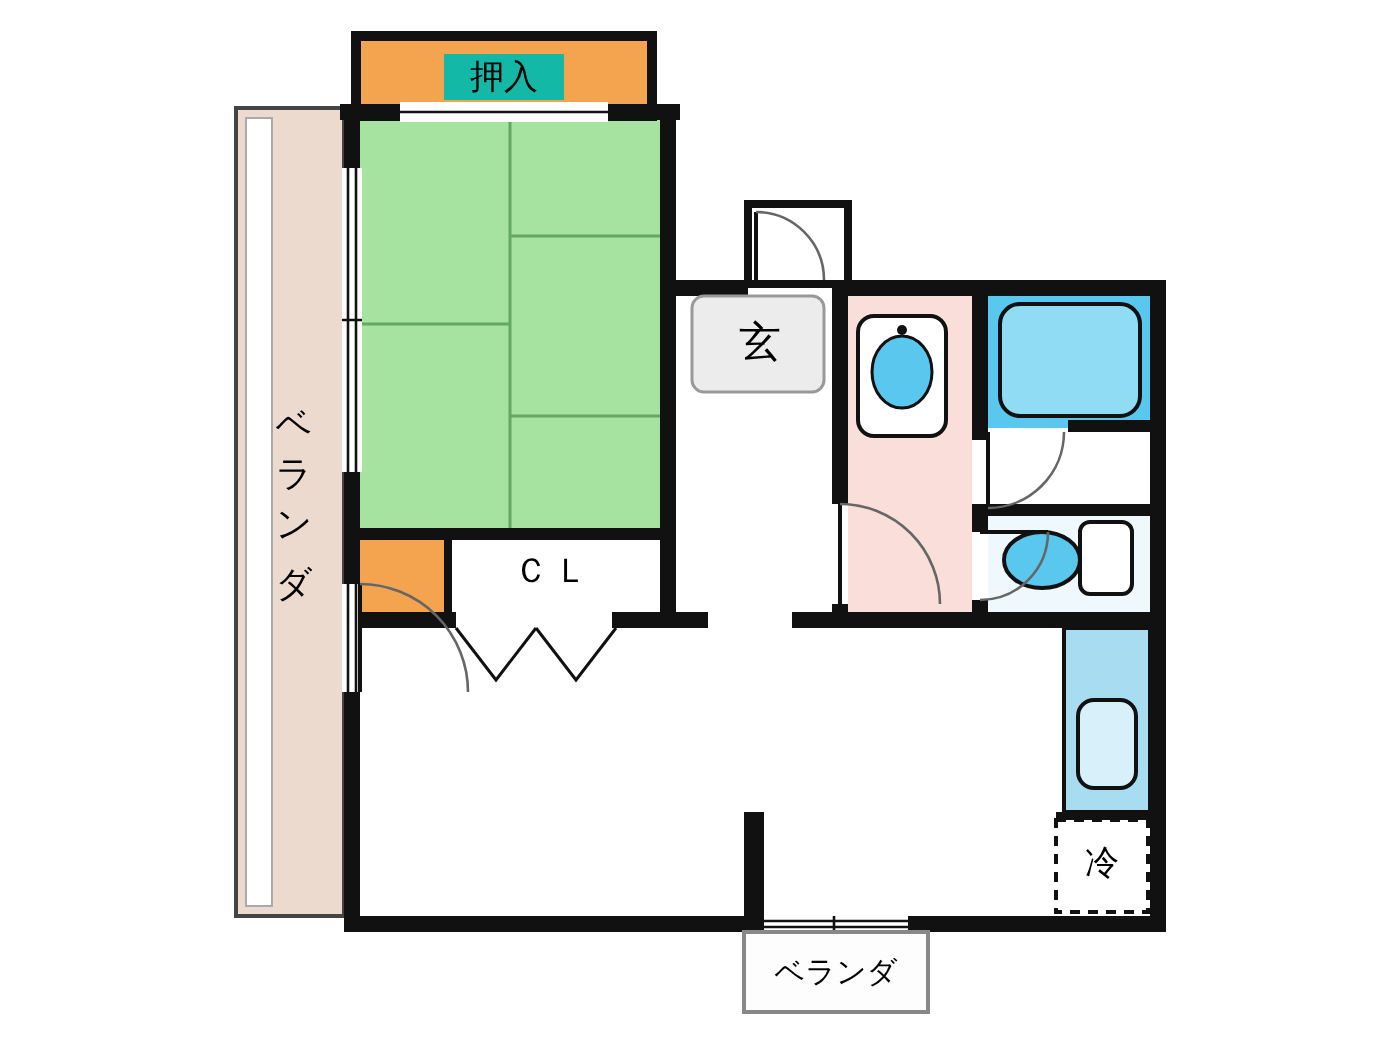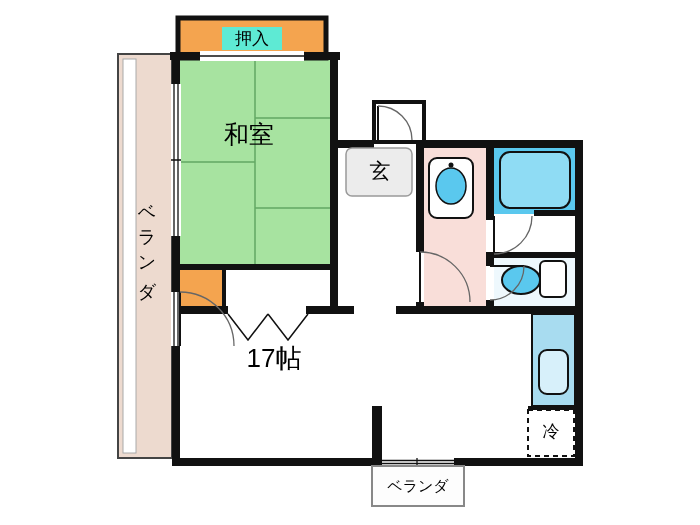--- a/index.html
+++ b/index.html
@@ -3,21 +3,21 @@
 <meta charset="utf-8">
 <style>
   html,body { margin:0; padding:0; background:#ffffff; }
   .stage {
     position:relative; width:700px; height:525px; background:#ffffff;
     font-family:"Liberation Sans","DejaVu Sans",sans-serif; color:#000;
     overflow:hidden;
   }
   .stage svg { position:absolute; left:0; top:0; }
   .lbl { position:absolute; color:#000; white-space:nowrap; }
-  .oshiire-lbl  { left:222px; top:27px;  width:60px;  text-align:center; font-size:17px; background:#5eead4; line-height:23px; height:23px; }
+  .oshiire-lbl  { left:222px; top:27px;  width:60px;  text-align:center; font-size:17px; background:#14b8a6; line-height:23px; height:23px; }
   .washitsu-lbl { left:193px; top:118px; width:112px; text-align:center; font-size:25px; line-height:1.35; }
   .veranda-left-lbl { left:135px; top:192px; writing-mode:vertical-rl; font-size:18px; letter-spacing:5px; }
   .genkan-lbl   { left:361px; top:157px; width:38px;  text-align:center; font-size:21px; }
   .cl-lbl       { left:237px; top:274px; width:80px;  text-align:center; font-size:17px; letter-spacing:3px; }
   .ldk-lbl      { left:198px; top:342px; width:152px; text-align:center; font-size:28px; line-height:1.25; }
   .ldk-lbl .size{ font-size:26px; }
   .rei-lbl      { left:536px; top:420px; width:30px;  text-align:center; font-size:17px; }
   .veranda-bottom-lbl { left:375px; top:477px; width:86px; text-align:center; font-size:15px; }
 </style>
 </head>
@@ -83,28 +83,27 @@
 
     <path d="M228 314L248 340L268 314" fill="#ffffff" stroke="#111111" stroke-width="1.5"></path>
     <path d="M268 314L288 340L308 314" fill="#ffffff" stroke="#111111" stroke-width="1.5"></path>
 
     <rect x="372" y="466" width="92" height="40" fill="#fdfdfd" stroke="#888888" stroke-width="2"></rect>
   </svg>
 
   <div class="lbl oshiire-lbl">押入</div>
 
   <div class="lbl washitsu-lbl">
-    <div>和室</div>
   </div>
 
   <div class="lbl veranda-left-lbl">ベランダ</div>
 
   <div class="lbl genkan-lbl">玄</div>
 
+  <div class="lbl cl-lbl">ＣＬ</div>
 
   <div class="lbl ldk-lbl">
-    <div class="size">17帖</div>
   </div>
 
   <div class="lbl rei-lbl">冷</div>
 
   <div class="lbl veranda-bottom-lbl">ベランダ</div>
 </div>
 
 </body></html>

